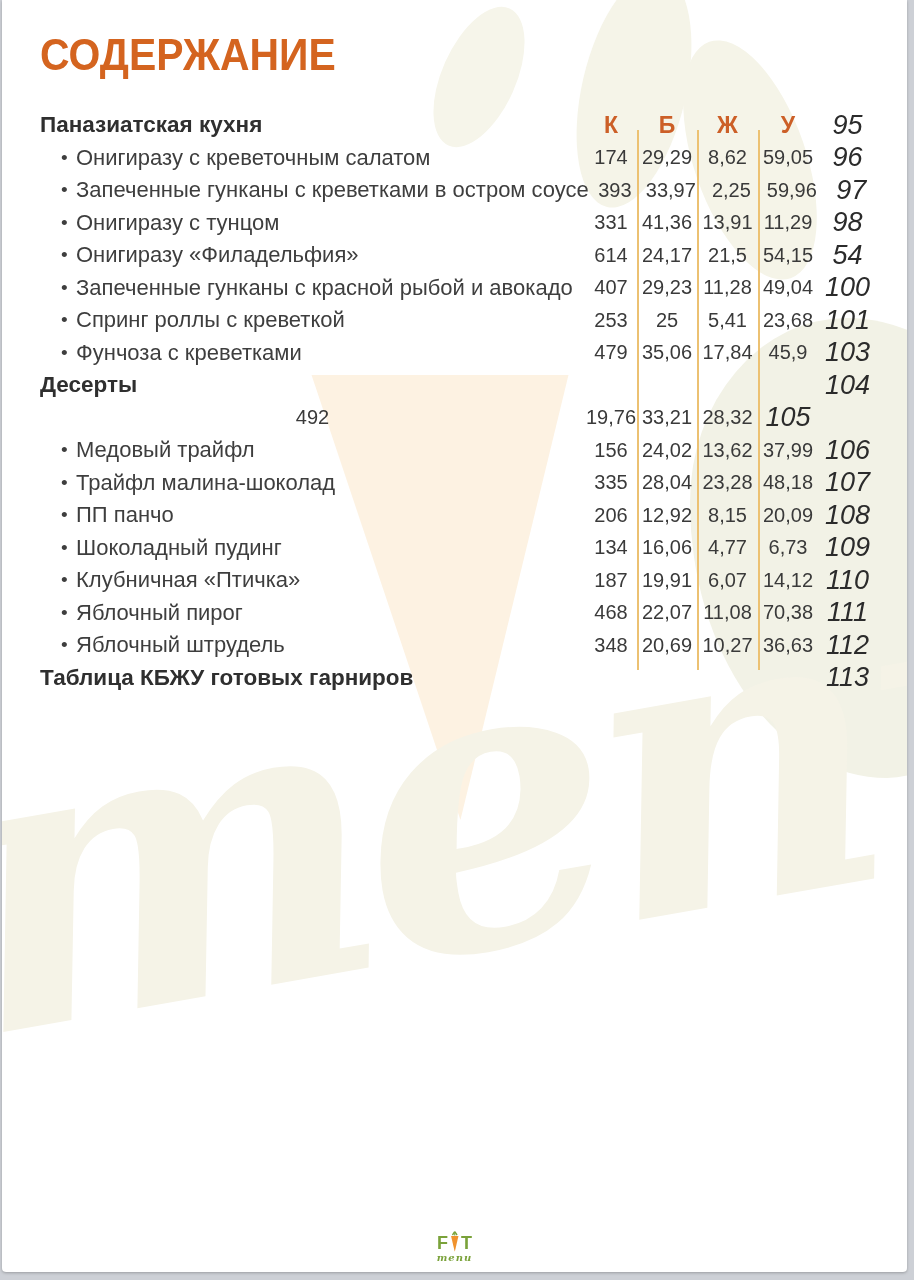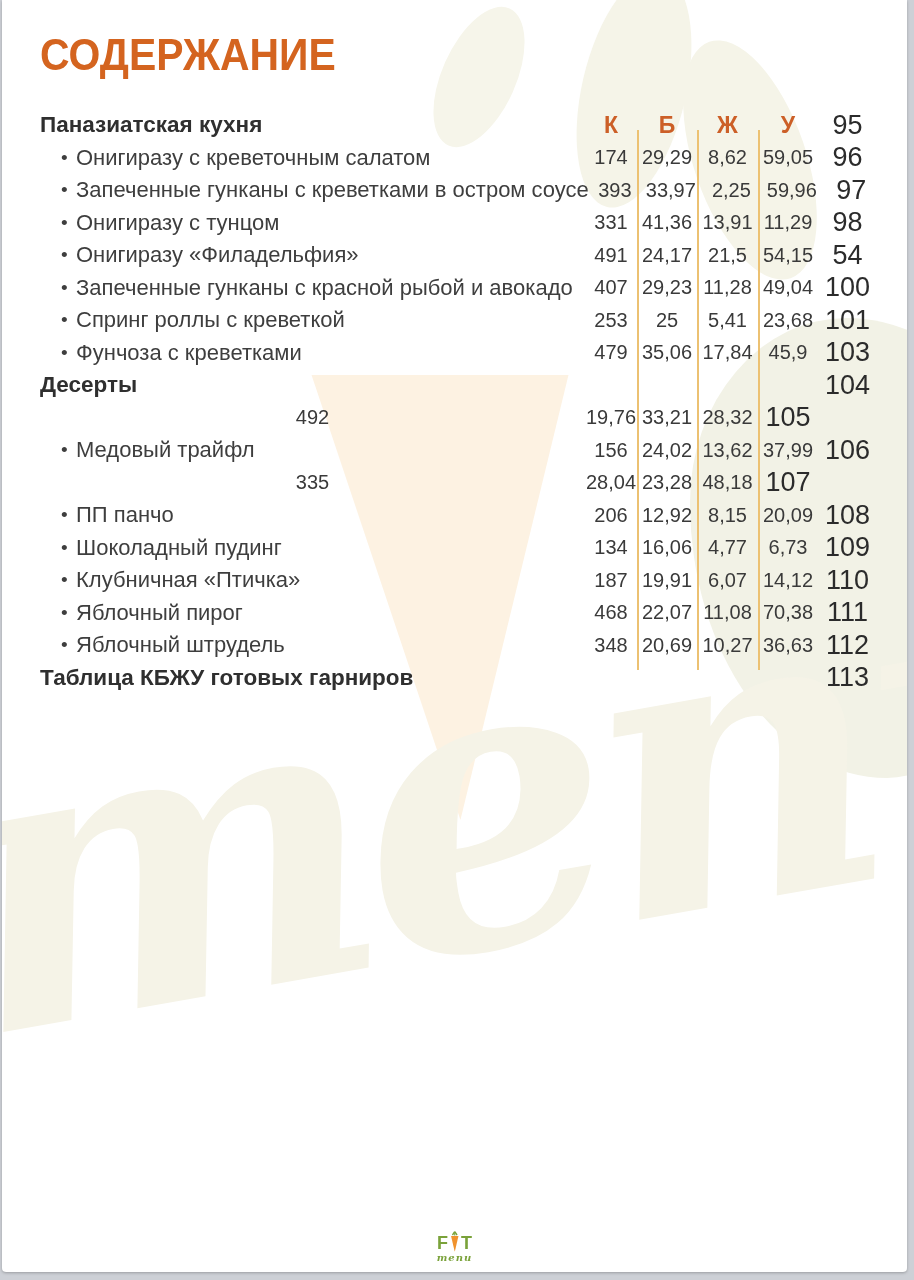--- a/index.html
+++ b/index.html
@@ -45,21 +45,21 @@
     grid-template-columns:1fr 52px 60px 61px 60px 59px;
     height:32.5px;align-items:center;
   }
   .cell{white-space:nowrap;overflow:visible;}
   .name{font-size:22px;color:#3e3e3e;}
   .row.item .name{padding-left:21px;}
   .bullet{display:inline-block;width:15px;font-size:19px;color:#3e3e3e;vertical-align:1px;}
   .row.header .name,.row.section .name{font-weight:bold;color:#2f2f2f;font-size:22.5px;}
   .val{font-size:20px;color:#3a3a3a;text-align:center;}
   .row.header .val{font-size:23px;font-weight:bold;color:#cc5f27;}
-  .pagecol{font-size:27px;color:#2b2b2b;text-align:center;}
+  .pagecol{font-size:27px;color:#2b2b2b;text-align:center;font-style:italic;}
   
   .divider{position:absolute;top:130px;height:540px;width:2px;background:#ecc172;}
   .div-1{left:635px;} .div-2{left:695px;} .div-3{left:756px;}
   
   .logo{position:absolute;left:50%;bottom:9px;transform:translateX(-50%);text-align:center;line-height:1;}
   .logo-row{display:flex;align-items:flex-end;justify-content:center;gap:1px;}
   .logo-letter{font-size:18px;font-weight:bold;color:#7aa23a;letter-spacing:0;}
   .logo-sub{
     font-family:"DejaVu Serif", serif;font-style:italic;font-weight:bold;
     font-size:10px;color:#7aa23a;margin-top:1px;letter-spacing:1px;
@@ -112,21 +112,21 @@
         <div class="row item">
     <div class="cell name"><span class="bullet">•</span><span class="label">Онигиразу с тунцом</span></div>
     <div class="cell val">331</div>
     <div class="cell val">41,36</div>
     <div class="cell val">13,91</div>
     <div class="cell val">11,29</div>
     <div class="cell pagecol">98</div>
   </div>
         <div class="row item">
     <div class="cell name"><span class="bullet">•</span><span class="label">Онигиразу «Филадельфия»</span></div>
-    <div class="cell val">491</div>
+    <div class="cell val">614</div>
     <div class="cell val">24,17</div>
     <div class="cell val">21,5</div>
     <div class="cell val">54,15</div>
     <div class="cell pagecol">54</div>
   </div>
         <div class="row item">
     <div class="cell name"><span class="bullet">•</span><span class="label">Запеченные гунканы с красной рыбой и авокадо</span></div>
     <div class="cell val">407</div>
     <div class="cell val">29,23</div>
     <div class="cell val">11,28</div>
@@ -166,20 +166,21 @@
   </div>
         <div class="row item">
     <div class="cell name"><span class="bullet">•</span><span class="label">Медовый трайфл</span></div>
     <div class="cell val">156</div>
     <div class="cell val">24,02</div>
     <div class="cell val">13,62</div>
     <div class="cell val">37,99</div>
     <div class="cell pagecol">106</div>
   </div>
         <div class="row item">
+    <div class="cell name"><span class="bullet">•</span><span class="label">Трайфл малина-шоколад</span></div>
     <div class="cell val">335</div>
     <div class="cell val">28,04</div>
     <div class="cell val">23,28</div>
     <div class="cell val">48,18</div>
     <div class="cell pagecol">107</div>
   </div>
         <div class="row item">
     <div class="cell name"><span class="bullet">•</span><span class="label">ПП панчо</span></div>
     <div class="cell val">206</div>
     <div class="cell val">12,92</div>

